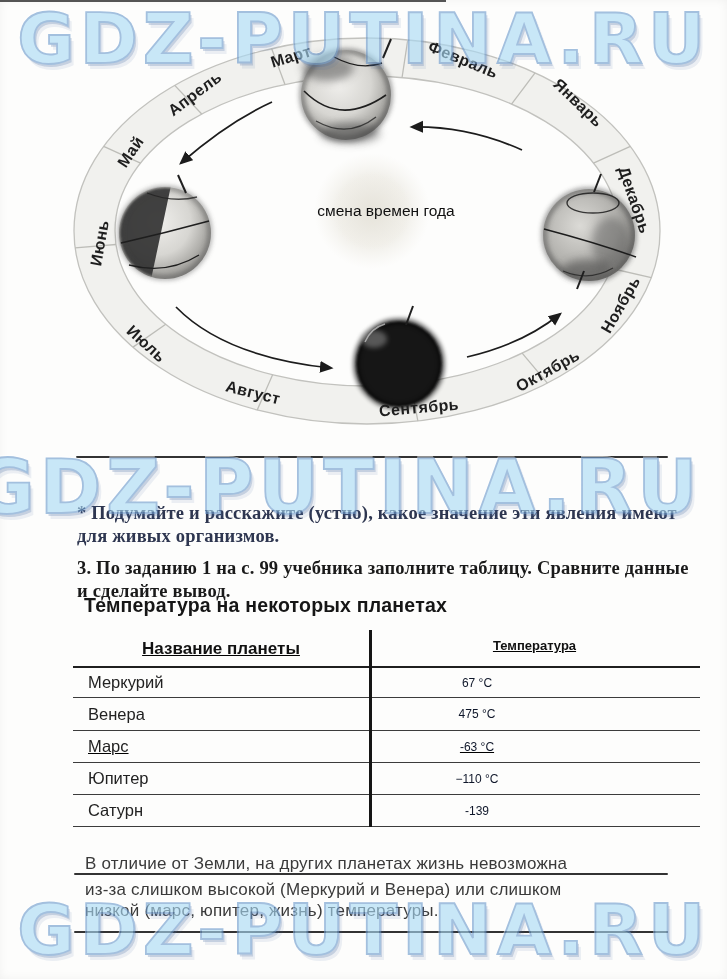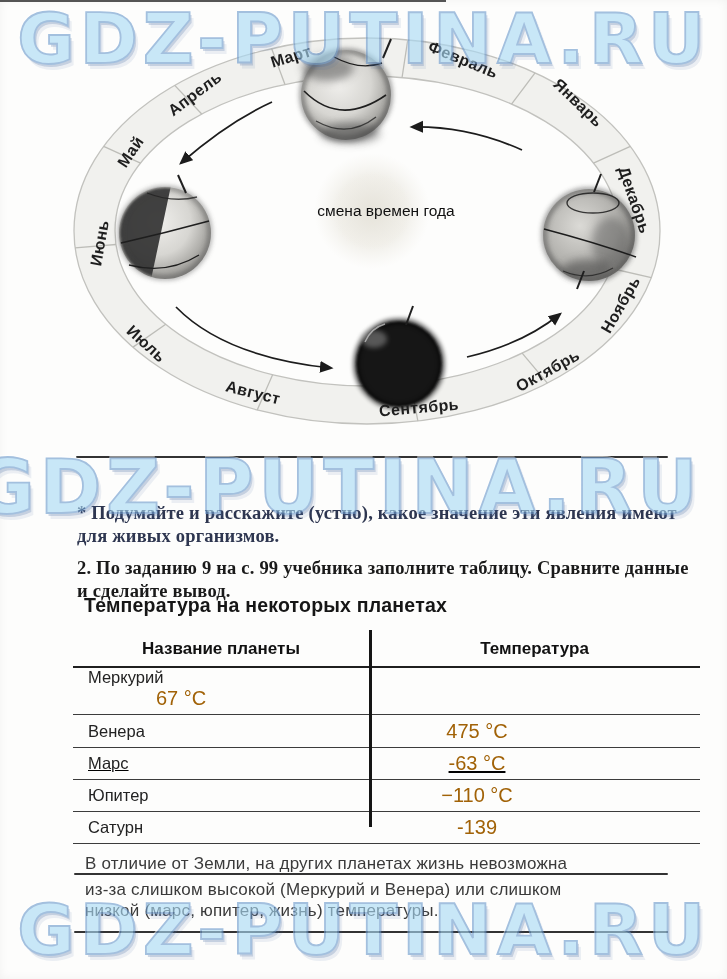--- a/index.html
+++ b/index.html
@@ -52,31 +52,31 @@
   #task2-par{left:77px;top:538px;width:622px;color:#1a1a1a;}
 
   
   #table-title{
     left:84px;top:594px;font-size:19.5px;font-weight:bold;color:#161616;
     letter-spacing:.2px;
   }
   #planet-table{left:73px;top:630px;width:627px;height:197px;}
   .t-vline{position:absolute;left:296px;top:0;bottom:0;width:2.5px;background:#151515;}
   .t-row{display:flex;box-sizing:border-box;border-bottom:1.8px solid #3c3c3c;}
-  .t-row.header{height:38px;border-bottom:2.5px solid #1f1f1f;}
-  .t-row.r1{height:47px;flex-direction:column;} .t-row.r2{height:33px;} .t-row.r3{height:32px;text-decoration:underline;}
+  .t-row.header{height:38px;border-bottom:2.5px solid #1f1f1f;text-decoration:underline;}
+  .t-row.r1{height:30px;} .t-row.r2{height:33px;} .t-row.r3{height:32px;text-decoration:underline;}
   .t-row.r4{height:32px;text-align:right;} .t-row.r5{height:32px;}
   .hcell-left{width:296px;text-align:center;align-self:flex-end;padding-bottom:7px;
     font-weight:bold;font-size:17px;color:#111;}
-  .hcell-right{flex:1;text-align:center;align-self:flex-end;padding-bottom:7px;
-    font-weight:bold;font-size:17px;color:#111;}
+  .hcell-right{flex:1;text-align:center;align-self:flex-end;padding-bottom:13px;
+    font-weight:bold;font-size:13px;color:#111;}
   .cell-planet{width:296px;box-sizing:border-box;padding-left:15px;
     font-size:16.5px;color:#222;display:flex;align-items:center;}
   .cell-temp{width:212px;margin-left:0;box-sizing:border-box;
-    font-size:20px;color:#a16207;display:flex;align-items:center;justify-content:center;}
+    font-size:12px;color:#0f172a;display:flex;align-items:center;justify-content:center;}
   .cell-temp{margin-left:2px;}
   .spacer{flex:1;}
 
   
   .answer-line{
     left:85px;font-size:17px;color:#3a3a3a;letter-spacing:.2px;white-space:nowrap;
   }
   #answer-1{top:854px;}
   #answer-2{top:880px;}
   #answer-3{top:901px;}
@@ -209,21 +209,21 @@
       <div class="month" style="left: 419px; top: 408px; transform: translate(-50%, -50%) rotate(-5deg);">Сентябрь</div>
       <div class="month" style="left: 548px; top: 371px; transform: translate(-50%, -50%) rotate(-29deg);">Октябрь</div>
       <div class="month" style="left: 621px; top: 305px; transform: translate(-50%, -50%) rotate(-60deg);">Ноябрь</div>
       <div class="month" style="left: 634px; top: 200px; transform: translate(-50%, -50%) rotate(71deg);">Декабрь</div>
     </div>
 
   <div class="abs wline" id="wline-1"></div>
 
   <p class="abs serifpar" id="note-par">* Подумайте и расскажите (устно), какое значение эти явления имеют для живых организмов.</p>
 
-  <p class="abs serifpar" id="task2-par">2. По заданию 9 на с. 99 учебника заполните таблицу. Сравните данные и сделайте вывод.</p>
+  <p class="abs serifpar" id="task2-par">3. По заданию 1 на с. 99 учебника заполните таблицу. Сравните данные и сделайте вывод.</p>
 
   <div class="abs" id="table-title">Температура на некоторых планетах</div>
 
   <div class="abs" id="planet-table">
     <div class="t-vline"></div>
 
     <div class="t-row header">
       <div class="hcell-left">Название планеты</div>
       <div class="hcell-right">Температура</div>
     </div>

